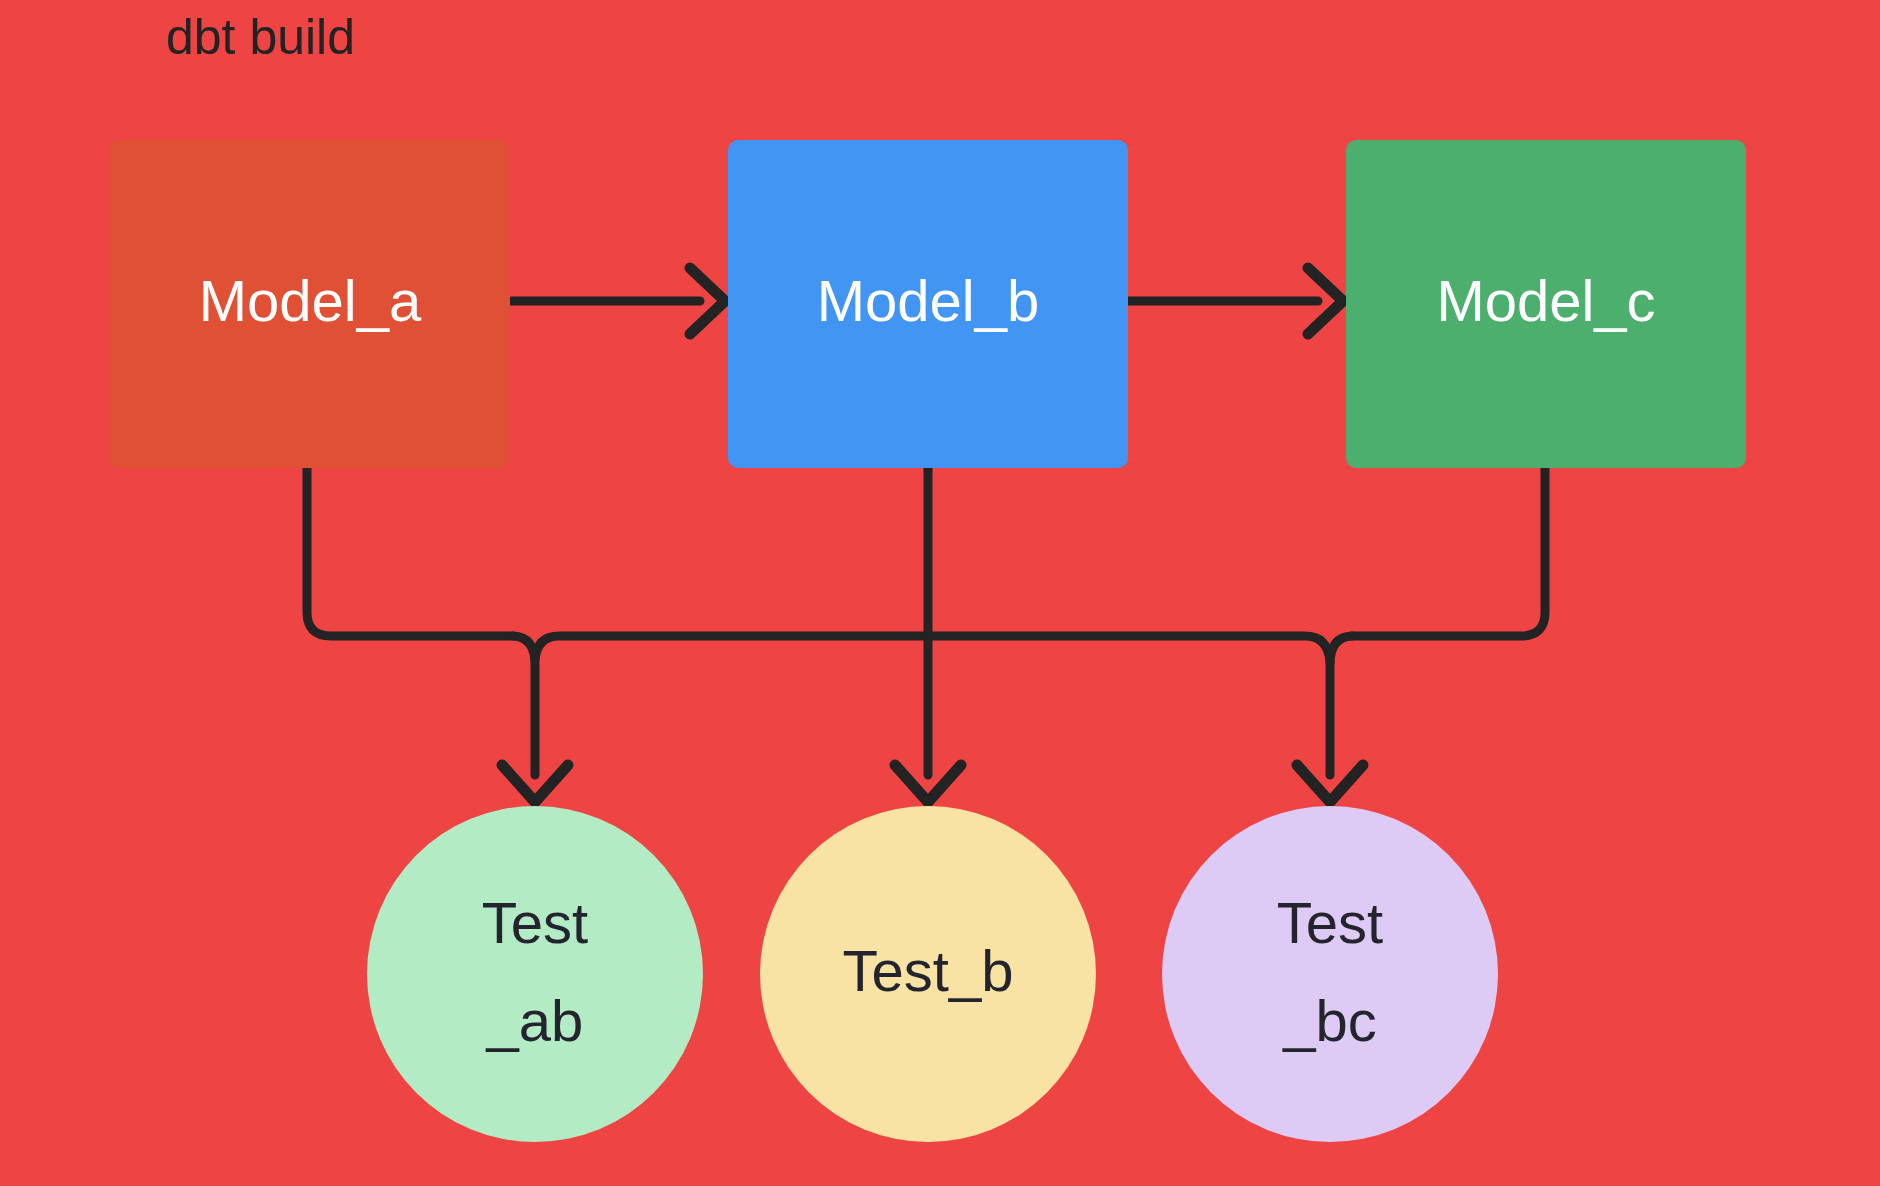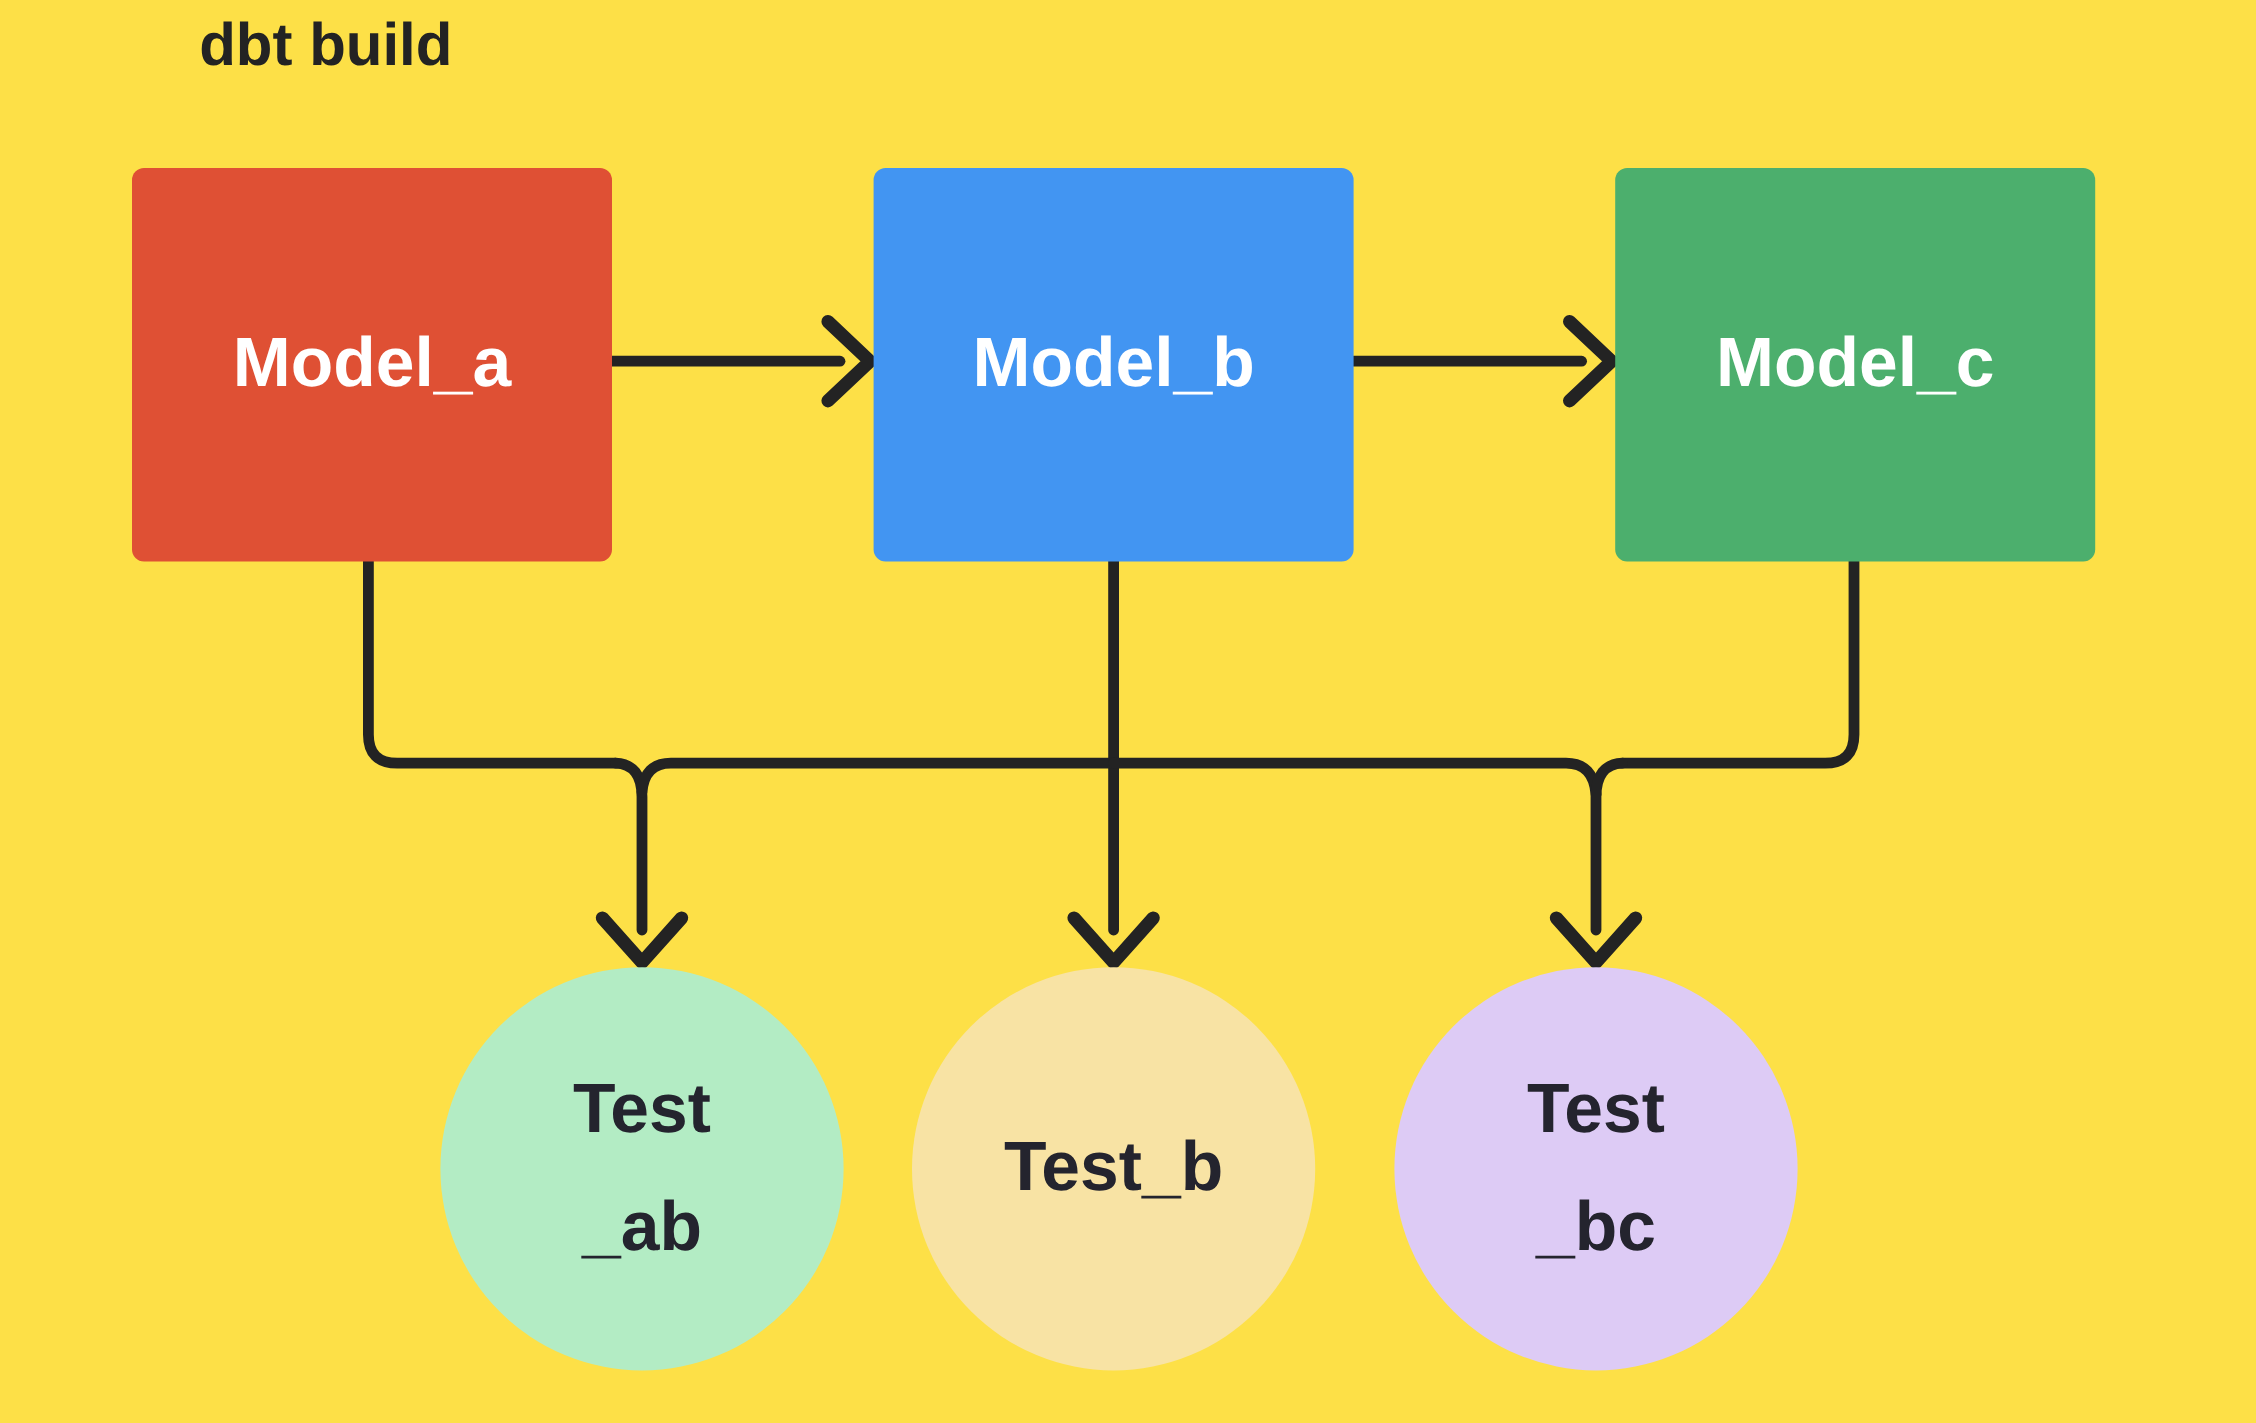--- a/index.html
+++ b/index.html
@@ -10,22 +10,21 @@
   body {
     width: 1880px;
     height: 1186px;
     font-family: "Liberation Sans", sans-serif;
     overflow: hidden;
   }
   #canvas {
     position: relative;
     width: 1880px;
     height: 1186px;
-    background: #fde047;
-    font-weight: bold;
+    background: #ef4444;
   }
   #diagram-svg {
     position: absolute;
     left: 0;
     top: 0;
     width: 1880px;
     height: 1186px;
   }
   .node-label {
     font-family: "Liberation Sans", sans-serif;

